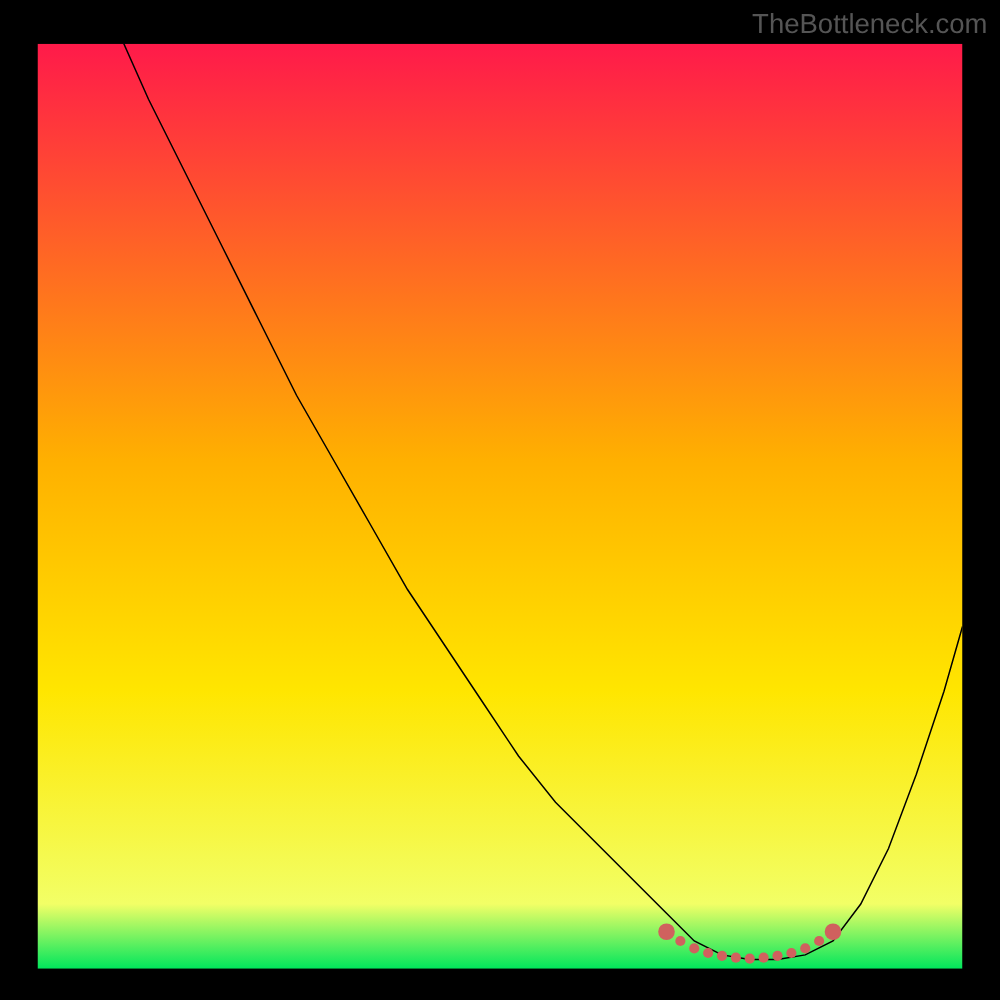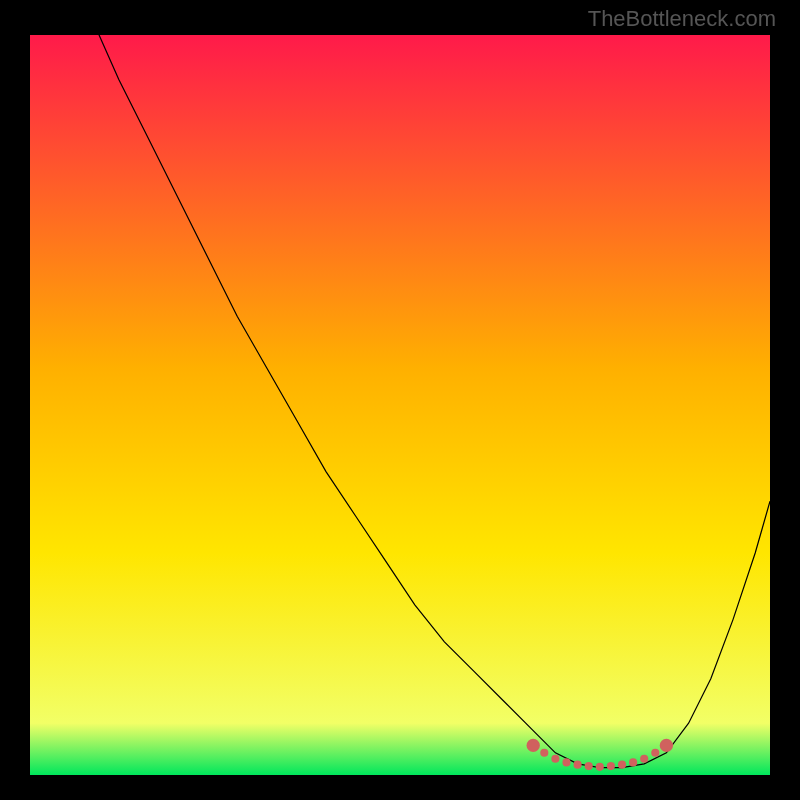--- a/index.html
+++ b/index.html
@@ -7,21 +7,21 @@
     width: 800px;
     height: 800px;
     background: #000;
     font-family: Arial, Helvetica, sans-serif;
     position: relative;
     overflow: hidden;
   }
   .attribution {
     position: absolute;
     top: 6px;
-    right: 24px;
+    right: 10px;
     color: #555;
     font-size: 22px;
     font-weight: 400;
     z-index: 10;
   }
   .plot-wrap {
     position: absolute;
     left: 30px;
     top: 35px;
     width: 740px;

